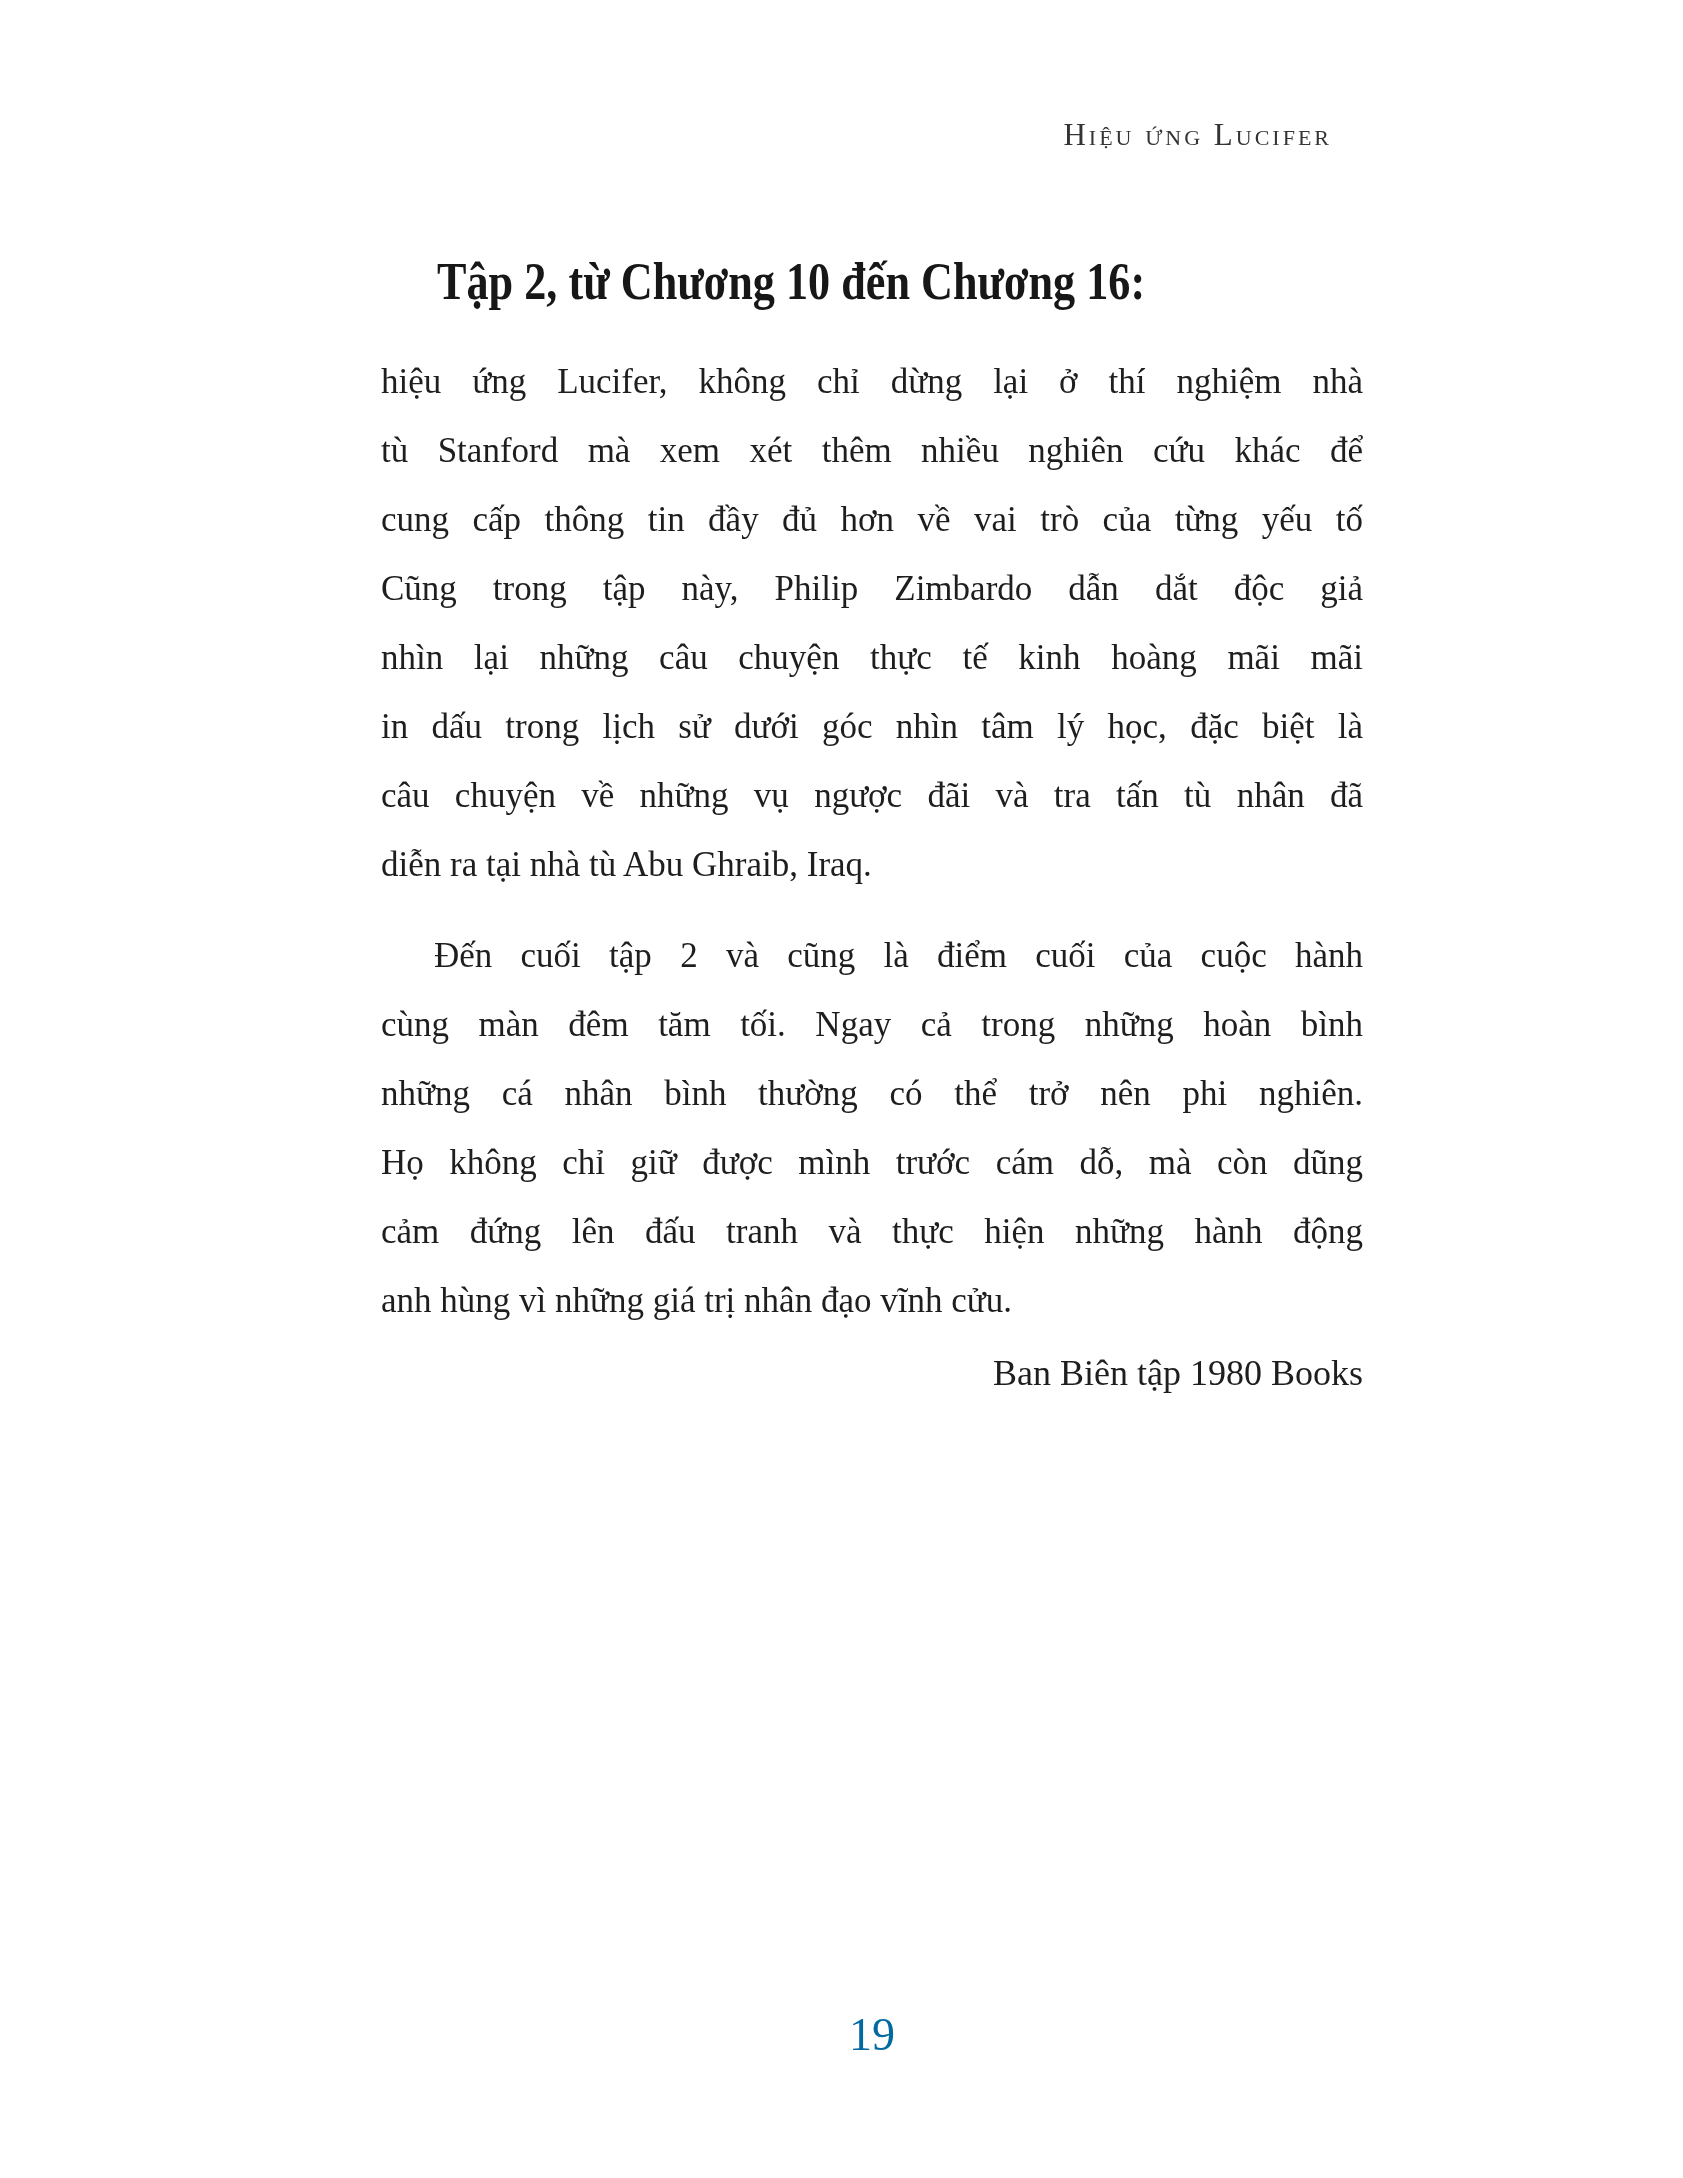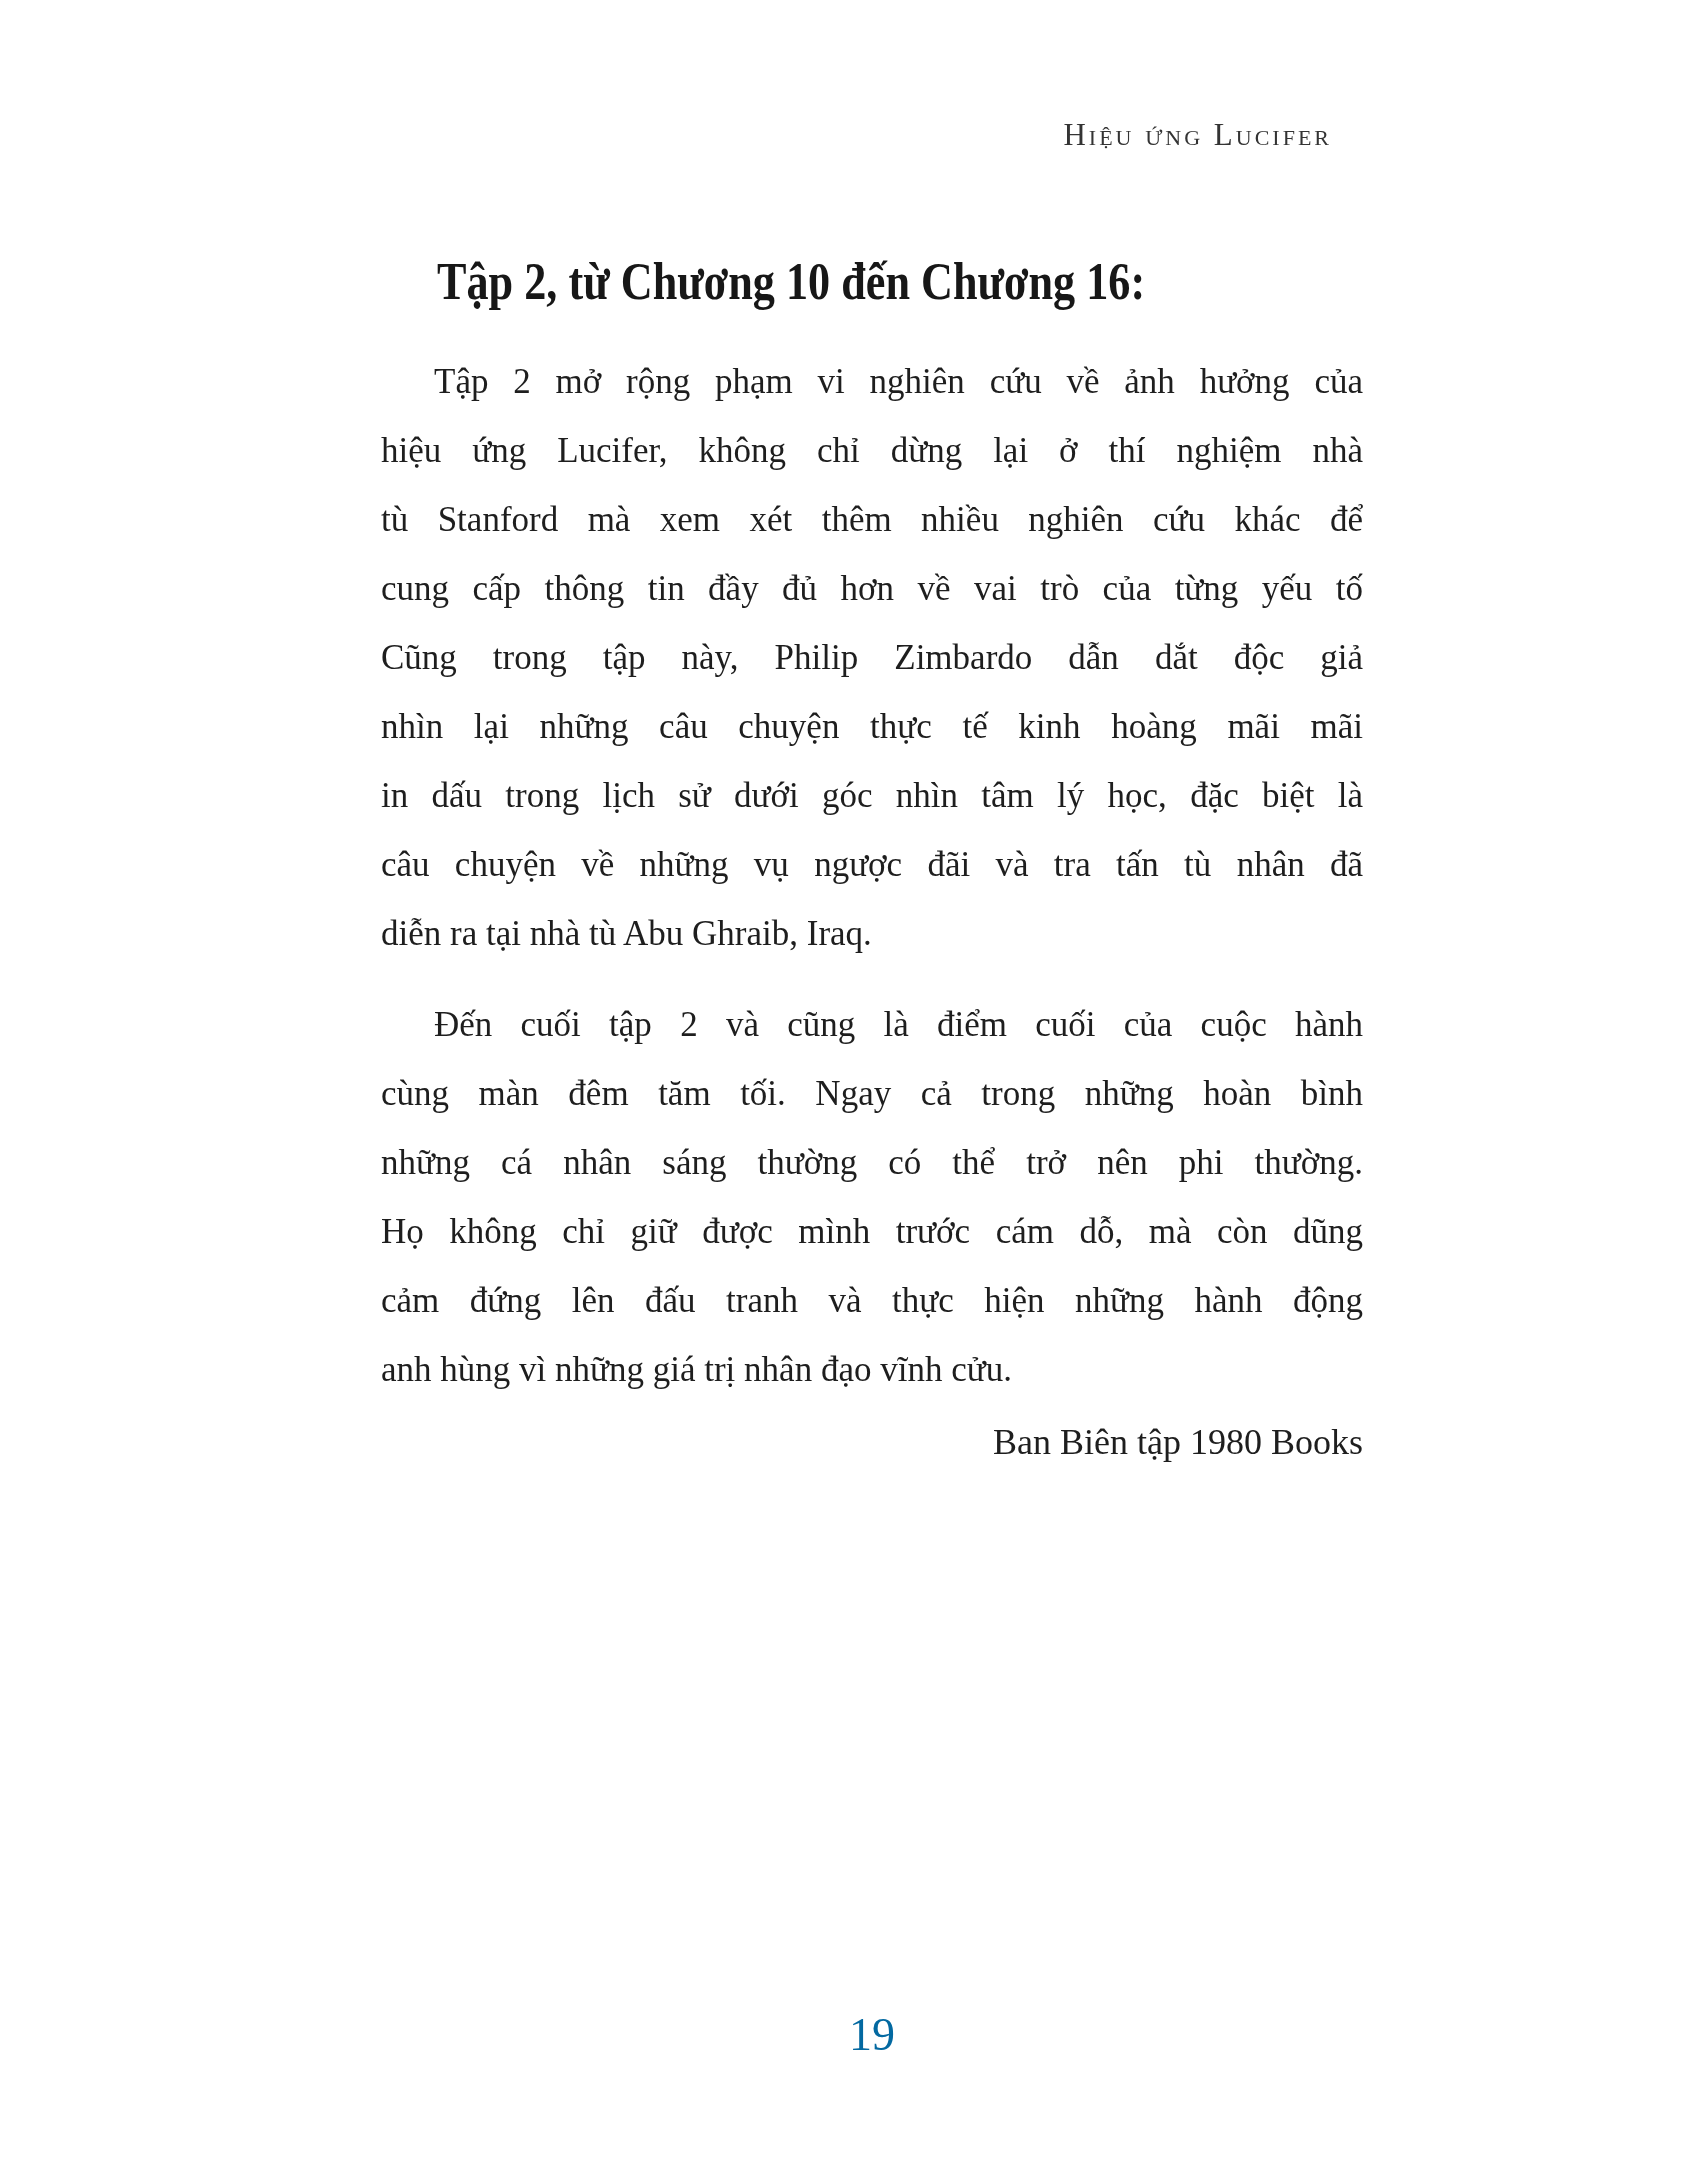--- a/index.html
+++ b/index.html
@@ -73,34 +73,33 @@
 <div class="page">
 
   <div class="running-header">Hiệu ứng Lucifer</div>
 
   <div class="content">
 
     <div class="heading">Tập 2, từ Chương 10 đến Chương 16:</div>
 
     <div id="paragraphs">
         <div class="para">
-          <div class="line j indent">Tập 2 mở rộng phạm vi nghiên cứu về ảnh hưởng của</div>
           <div class="line j">hiệu ứng Lucifer, không chỉ dừng lại ở thí nghiệm nhà</div>
           <div class="line j">tù Stanford mà xem xét thêm nhiều nghiên cứu khác để</div>
           <div class="line j">cung cấp thông tin đầy đủ hơn về vai trò của từng yếu tố</div>
           <div class="line j">Cũng trong tập này, Philip Zimbardo dẫn dắt độc giả</div>
           <div class="line j">nhìn lại những câu chuyện thực tế kinh hoàng mãi mãi</div>
           <div class="line j">in dấu trong lịch sử dưới góc nhìn tâm lý học, đặc biệt là</div>
           <div class="line j">câu chuyện về những vụ ngược đãi và tra tấn tù nhân đã</div>
           <div class="line">diễn ra tại nhà tù Abu Ghraib, Iraq.</div>
         </div>
         <div class="para">
           <div class="line j indent">Đến cuối tập 2 và cũng là điểm cuối của cuộc hành</div>
           <div class="line j">cùng màn đêm tăm tối. Ngay cả trong những hoàn bình</div>
-          <div class="line j">những cá nhân sáng thường có thể trở nên phi thường.</div>
+          <div class="line j">những cá nhân bình thường có thể trở nên phi nghiên.</div>
           <div class="line j">Họ không chỉ giữ được mình trước cám dỗ, mà còn dũng</div>
           <div class="line j">cảm đứng lên đấu tranh và thực hiện những hành động</div>
           <div class="line">anh hùng vì những giá trị nhân đạo vĩnh cửu.</div>
         </div>
       </div>
 
     <div class="signature">Ban Biên tập 1980 Books</div>
 
   </div>
 

